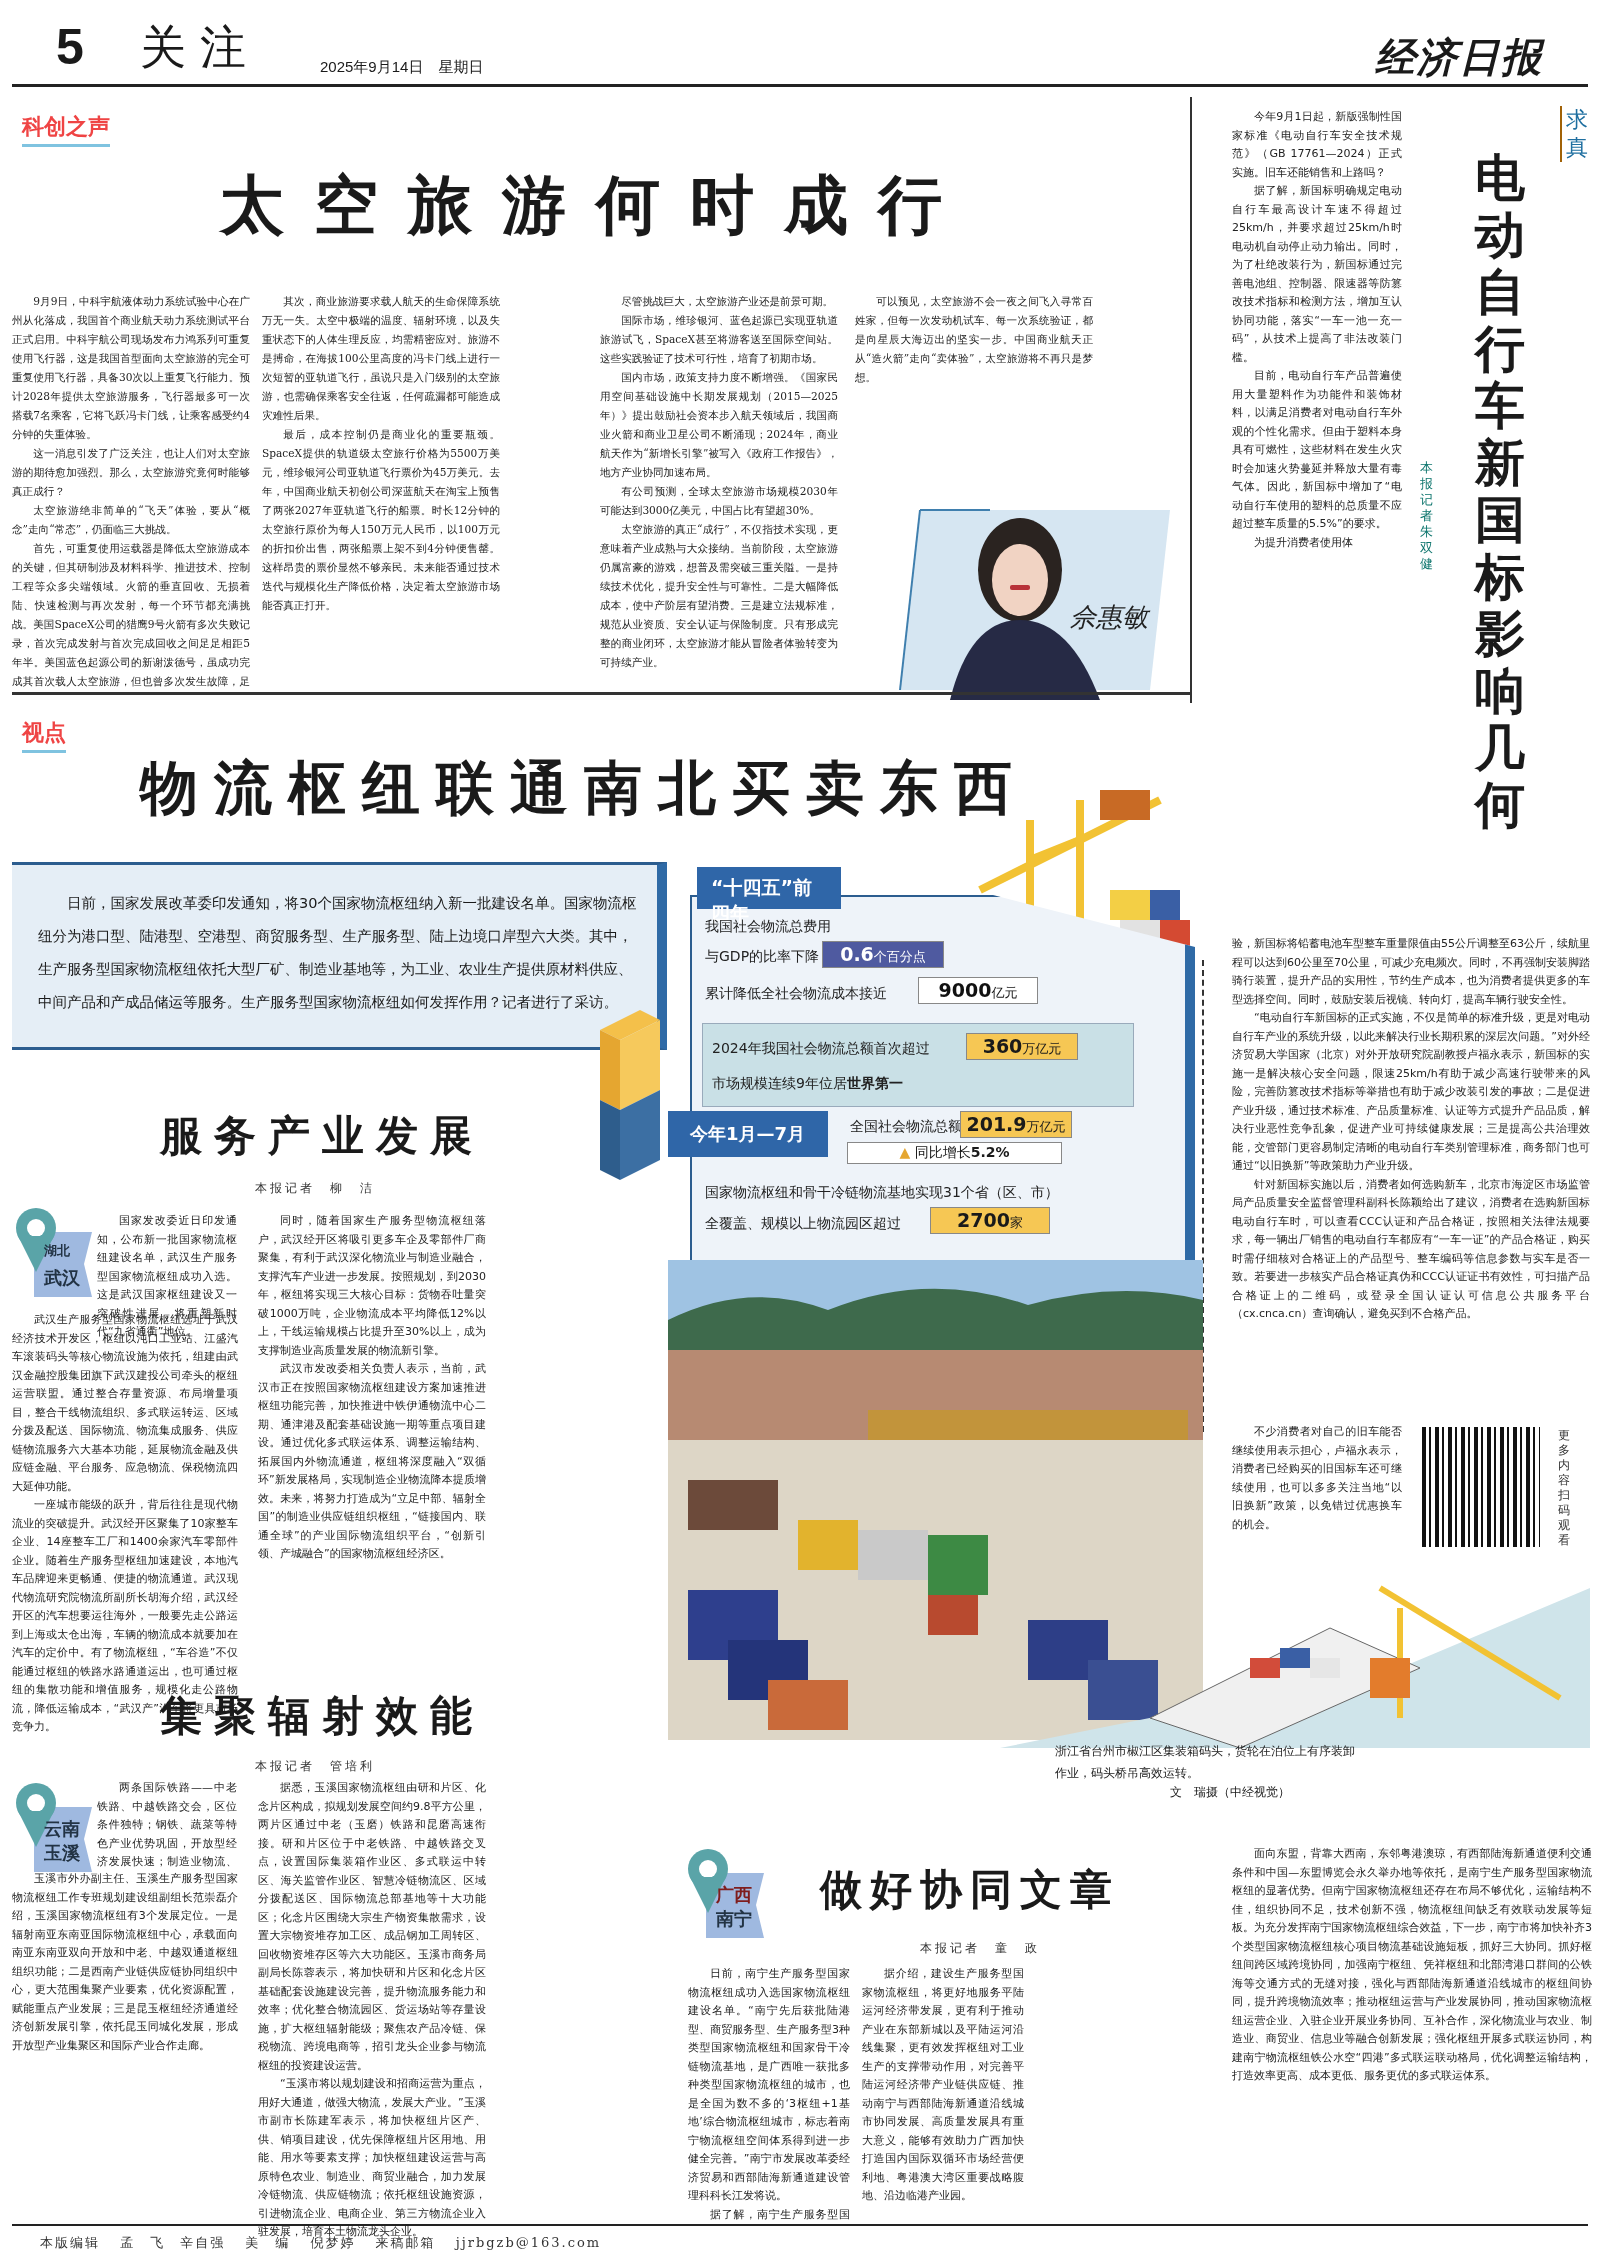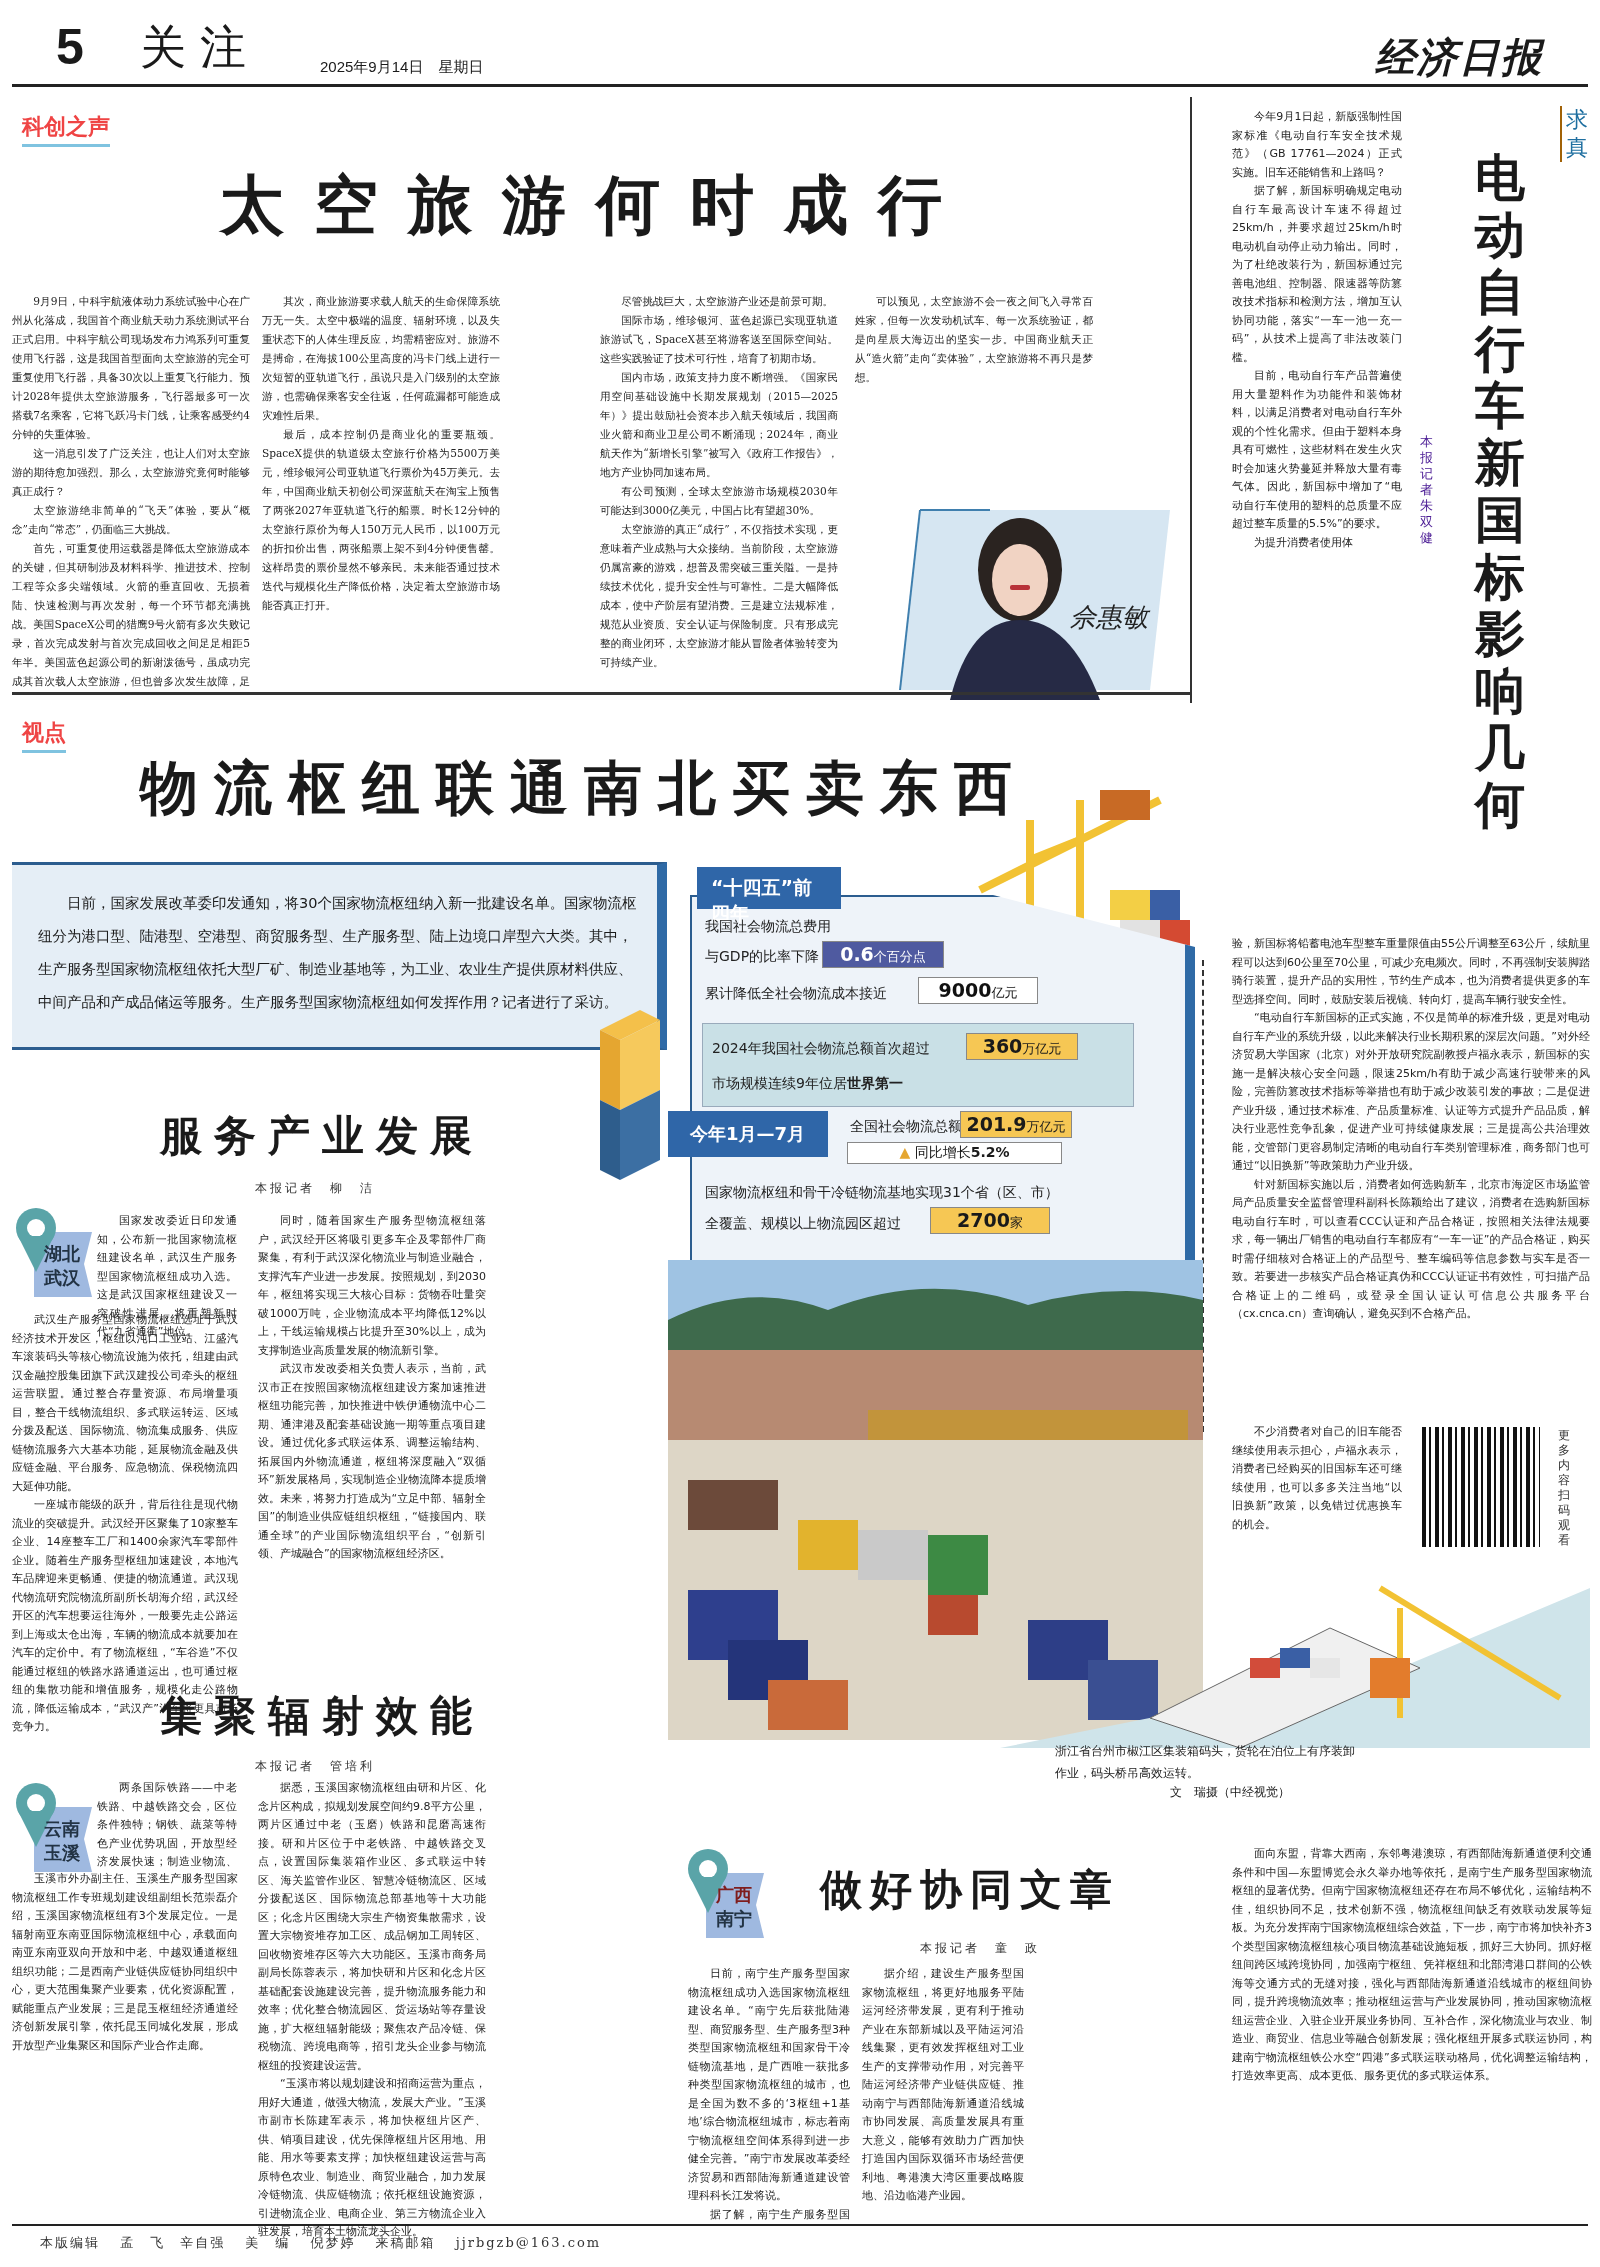--- a/index.html
+++ b/index.html
@@ -28,21 +28,21 @@
   #space-col2 { left: 262px; top: 292px; width: 238px; height: 400px; overflow: hidden; }
   #space-col3 { left: 600px; top: 292px; width: 238px; height: 400px; overflow: hidden; }
   #space-col4 { left: 855px; top: 292px; width: 238px; height: 170px; overflow: hidden; }
   #author-photo { left: 870px; top: 490px; width: 320px; height: 210px; }
   #sec1-bottom-rule { left: 12px; top: 692px; width: 1180px; height: 3px; background: #333; }
 
   
   #ebike-col { left: 1232px; top: 108px; width: 170px; }
   #ebike-tag { left: 1560px; top: 106px; width: 28px; font-size: 22px; color: #1f6fa0; font-family: "DejaVu Serif", serif; border-left: 2px solid #a16207; padding-left: 4px; line-height: 28px; }
   #ebike-title { left: 1475px; top: 150px; width: 60px; font-size: 50px; line-height: 57px; text-align: left; font-family: "DejaVu Sans", sans-serif; }
-  #ebike-byline { left: 1420px; top: 435px; width: 20px; font-size: 13px; line-height: 16px; font-family: Liberation Mono, monospace; color: #4c1d95; }
+  #ebike-byline { left: 1420px; top: 460px; width: 20px; font-size: 13px; line-height: 16px; font-family: Liberation Sans, sans-serif; color: #0f766e; }
   #ebike-wide { left: 1232px; top: 915px; width: 358px; }
   #ebike-bottom { left: 1232px; top: 1423px; width: 170px; }
   #qr { left: 1422px; top: 1427px; width: 118px; height: 120px; background:
       repeating-linear-gradient(90deg, #111 0 4px, #fff 4px 7px, #111 7px 9px, #fff 9px 13px),
       #111; }
   #qr-label { left: 1558px; top: 1428px; width: 18px; font-size: 12px; line-height: 15px; color: #333; }
   #dash-line { left: 1202px; top: 960px; width: 2px; height: 472px; border-left: 2px dashed #333; }
 
   
   #tag-shidian { left: 22px; top: 718px; }
@@ -267,21 +267,21 @@
 
 <h2 class="abs" id="title-service">服务产业发展</h2>
 <div class="abs" id="byline-service">本报记者　柳　洁</div>
 <div class="abs loc-badge" id="loc-wuhan">
   <svg width="78" height="95" viewBox="0 0 78 95">
     <polygon points="20,30 78,30 70,62 78,95 20,95" fill="#9fb9e0"></polygon>
     <circle cx="22" cy="26" r="20" fill="#5aa4a8"></circle>
     <circle cx="22" cy="26" r="9" fill="#fff"></circle>
     <path d="M4,34 L22,70 L40,34 Z" fill="#5aa4a8"></path>
   </svg>
-  <span class="abs" style="left:30px;top:40px;font-size:18px;font-weight:bold;color:#234;">湖北</span>
+  <span class="abs" style="left:30px;top:40px;font-size:13px;font-weight:bold;color:#234;">湖北</span>
   <span class="abs" style="left:30px;top:64px;font-size:18px;font-weight:bold;color:#234;">武汉</span>
 </div>
 <div class="abs col-text-sans" id="service-col1-top">
   <p>国家发改委近日印发通知，公布新一批国家物流枢纽建设名单，武汉生产服务型国家物流枢纽成功入选。这是武汉国家枢纽建设又一突破性进展，将重塑新时代“九省通衢”地位。</p>
 </div>
 <div class="abs col-text-sans" id="service-col1">
   <p>武汉生产服务型国家物流枢纽选址于武汉经济技术开发区，枢纽以沌口工业站、江盛汽车滚装码头等核心物流设施为依托，组建由武汉金融控股集团旗下武汉建投公司牵头的枢纽运营联盟。通过整合存量资源、布局增量项目，整合干线物流组织、多式联运转运、区域分拨及配送、国际物流、物流集成服务、供应链物流服务六大基本功能，延展物流金融及供应链金融、平台服务、应急物流、保税物流四大延伸功能。</p>
   <p>一座城市能级的跃升，背后往往是现代物流业的突破提升。武汉经开区聚集了10家整车企业、14座整车工厂和1400余家汽车零部件企业。随着生产服务型枢纽加速建设，本地汽车品牌迎来更畅通、便捷的物流通道。武汉现代物流研究院物流所副所长胡海介绍，武汉经开区的汽车想要运往海外，一般要先走公路运到上海或太仓出海，车辆的物流成本就要加在汽车的定价中。有了物流枢纽，“车谷造”不仅能通过枢纽的铁路水路通道运出，也可通过枢纽的集散功能和增值服务，规模化走公路物流，降低运输成本，“武汉产”汽车将更具市场竞争力。</p>
 </div>
 <div class="abs col-text-sans" id="service-col2">

